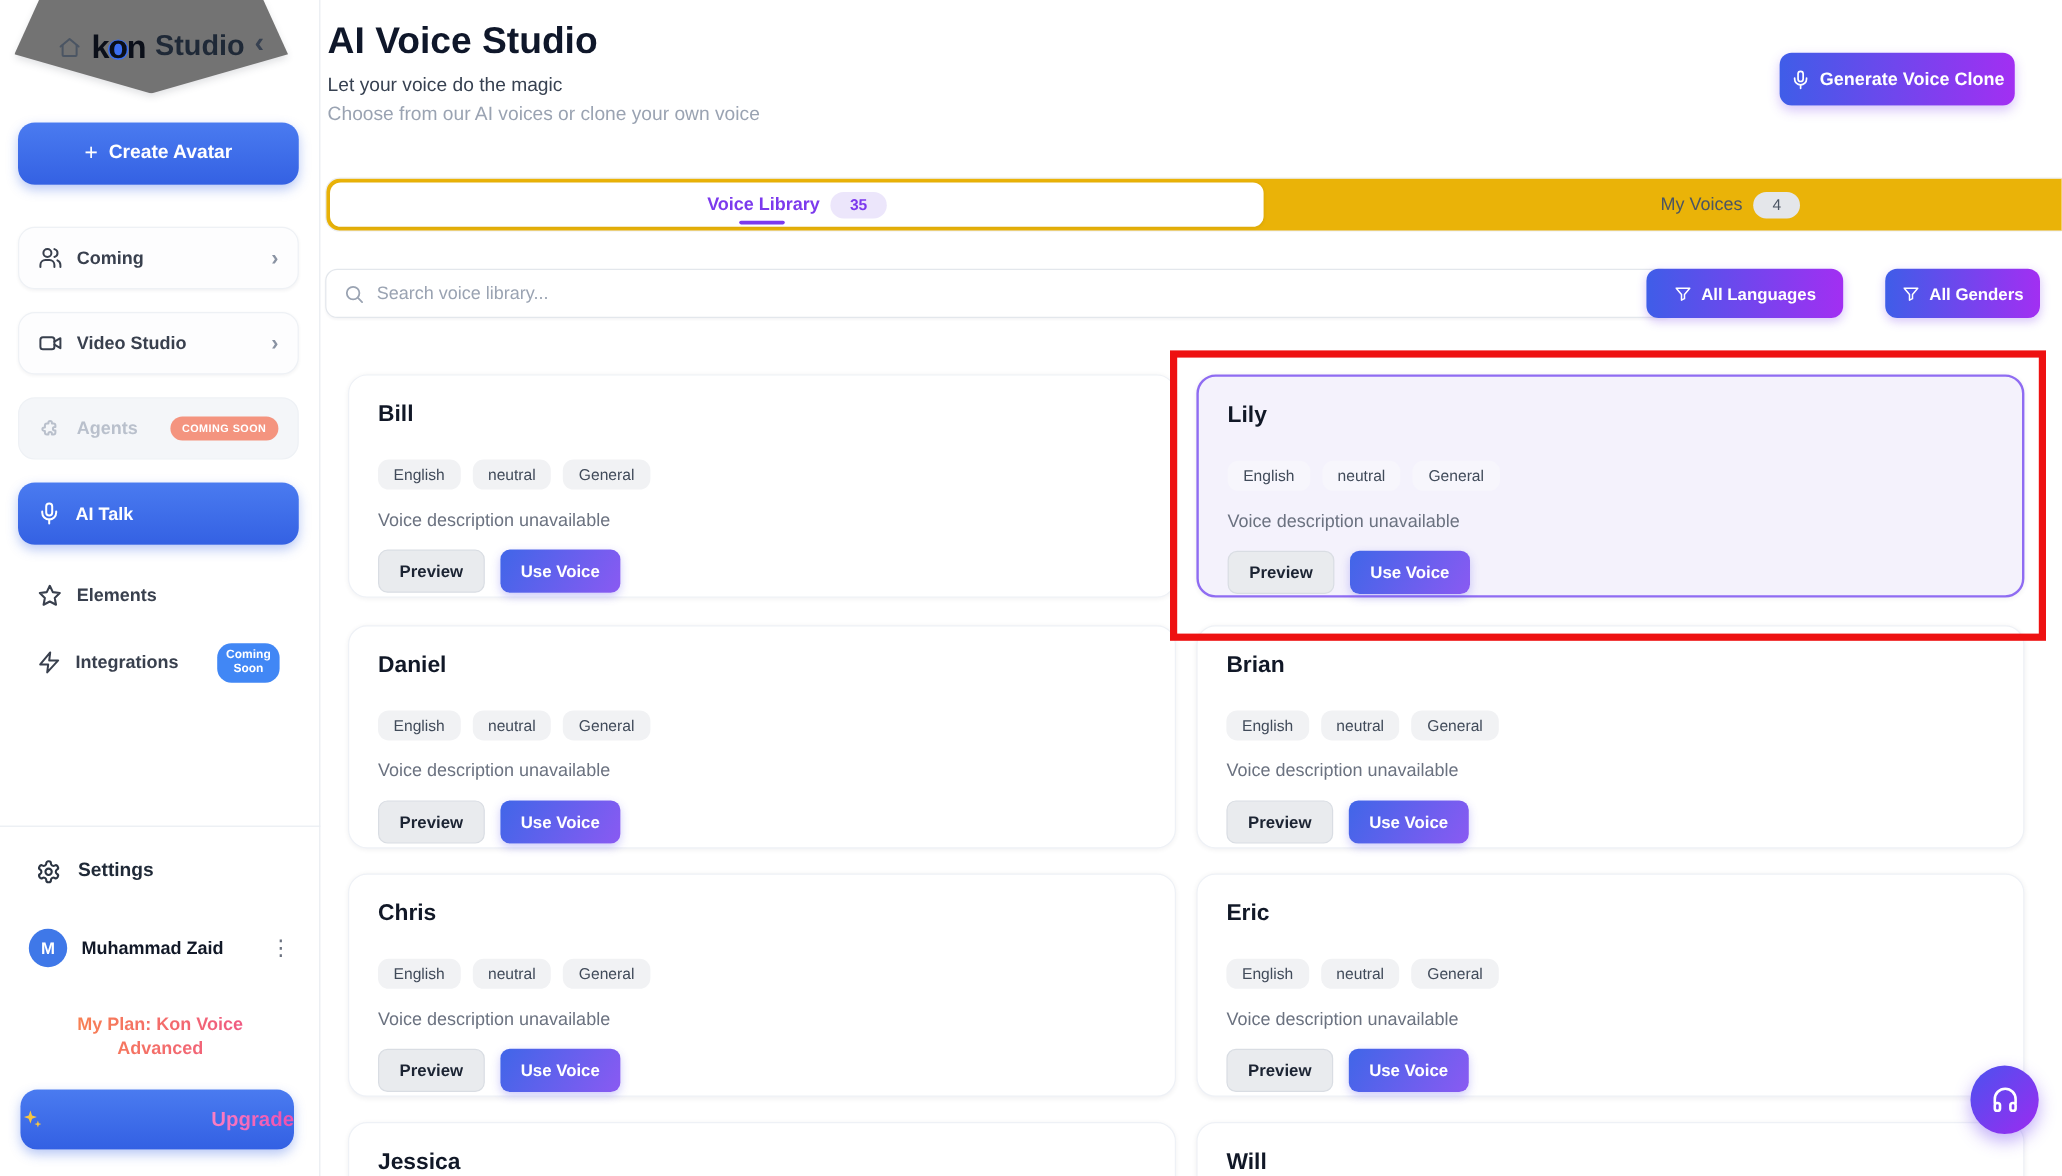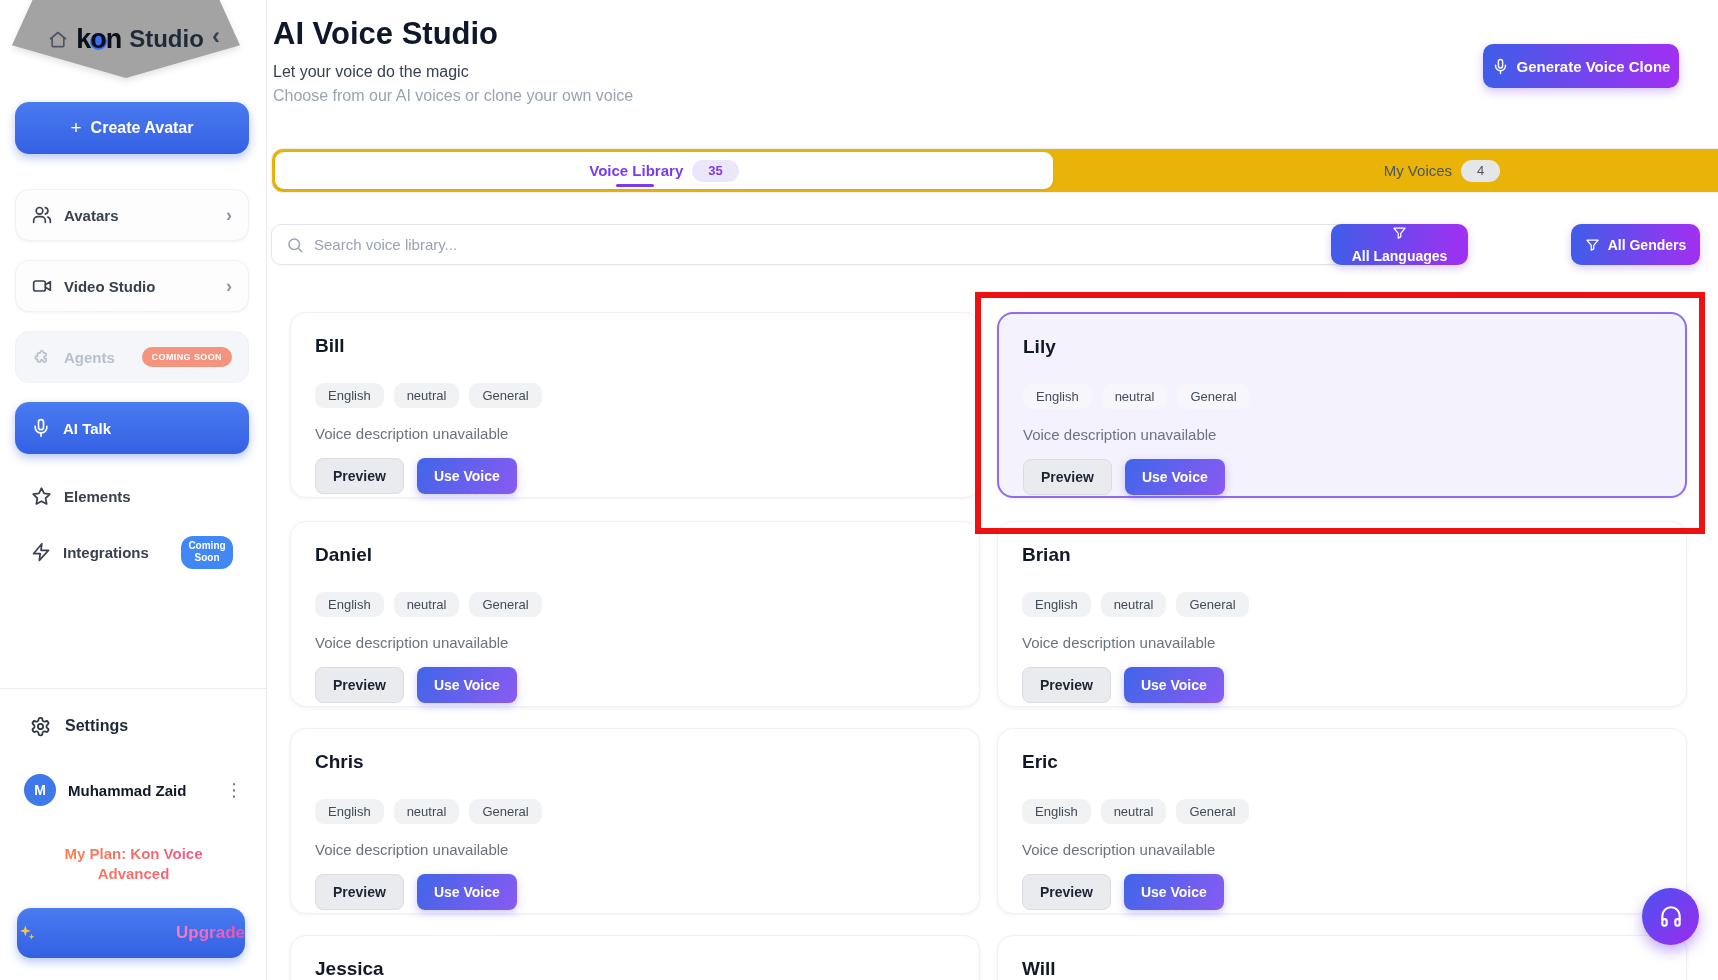--- a/index.html
+++ b/index.html
@@ -12,21 +12,21 @@
   }
   .icon svg { display:block; }
 
   
   .sidebar {
     position:absolute; left:0; top:0; width:267px; height:980px;
     background:#ffffff; border-right:1px solid #e8ebf1;
   }
   .logo-banner {
     position:absolute; left:6px; top:0; width:228px; height:78px;
-    background:#a3a3a3;
+    background:#737373;
     clip-path:polygon(9% 0, 91% 0, 100% 58%, 50% 100%, 0 58%);
     display:flex; align-items:center; justify-content:center; gap:8px;
   }
   .banner-shadow {
     position:absolute; left:6px; top:0; width:228px; height:82px;
     filter:drop-shadow(0 3px 3px rgba(15,23,42,.12));
   }
   .home-icon { color:#4b5563; margin-top:2px; }
   .brand-word1 { font-size:27px; font-weight:800; letter-spacing:-1px; color:#0b0f19; position:relative; }
   .brand-word1 .logo-o { position:relative; z-index:1; display:inline-block; }
@@ -172,21 +172,21 @@
   .search-input::placeholder { color:#9aa3b2; }
   .filter-btn {
     position:absolute; top:224px; height:41px;
     border:none; border-radius:10px; cursor:pointer;
     background:linear-gradient(90deg,#3f5de8,#a22ff2);
     color:#fff; font-size:14px; font-weight:600;
     display:flex; align-items:center; justify-content:center; gap:8px;
     box-shadow:0 3px 8px rgba(122,63,234,.28);
     font-family:"Liberation Sans", sans-serif;
   }
-  .filter-languages { left:1331px; width:137px;flex-direction:column; }
+  .filter-languages { left:1372px; width:164px; }
   .filter-genders { left:1571px; width:129px; }
 
   
   .voice-card {
     position:absolute; width:690px; height:186px;
     background:#ffffff; border:1px solid #eef1f6; border-radius:16px;
     box-shadow:0 1px 4px rgba(16,24,40,.06);
     padding:22px 24px; display:flex; flex-direction:column;
   }
   .voice-card.selected { background:#f4f2fc; border:2px solid #8f6cf2; }
@@ -250,21 +250,21 @@
   <nav class="nav" id="sidebar-nav">
       <div class="nav-item card">
     <span class="icon nav-icon">
           <svg width="20" height="20" viewBox="0 0 24 24" fill="none" stroke="currentColor" stroke-width="2" stroke-linecap="round" stroke-linejoin="round">
             <circle cx="9" cy="7" r="4"></circle>
             <path d="M2 21v-2a5 5 0 0 1 5-5h4a5 5 0 0 1 5 5v2"></path>
             <path d="M16 3.1a4 4 0 0 1 0 7.8"></path>
             <path d="M22 21v-2a5 5 0 0 0-3-4.6"></path>
           </svg>
         </span>
-    <span class="nav-label">Avatars</span>
+    <span class="nav-label">Coming</span>
   <span class="nav-chevron">›</span>
       </div>
       <div class="nav-item card">
     <span class="icon nav-icon">
           <svg width="20" height="20" viewBox="0 0 24 24" fill="none" stroke="currentColor" stroke-width="2" stroke-linecap="round" stroke-linejoin="round">
             <rect x="2" y="6" width="14" height="12" rx="2.5"></rect>
             <path d="M16 10.5 22 7v10l-6-3.5"></path>
           </svg>
         </span>
     <span class="nav-label">Video Studio</span>

